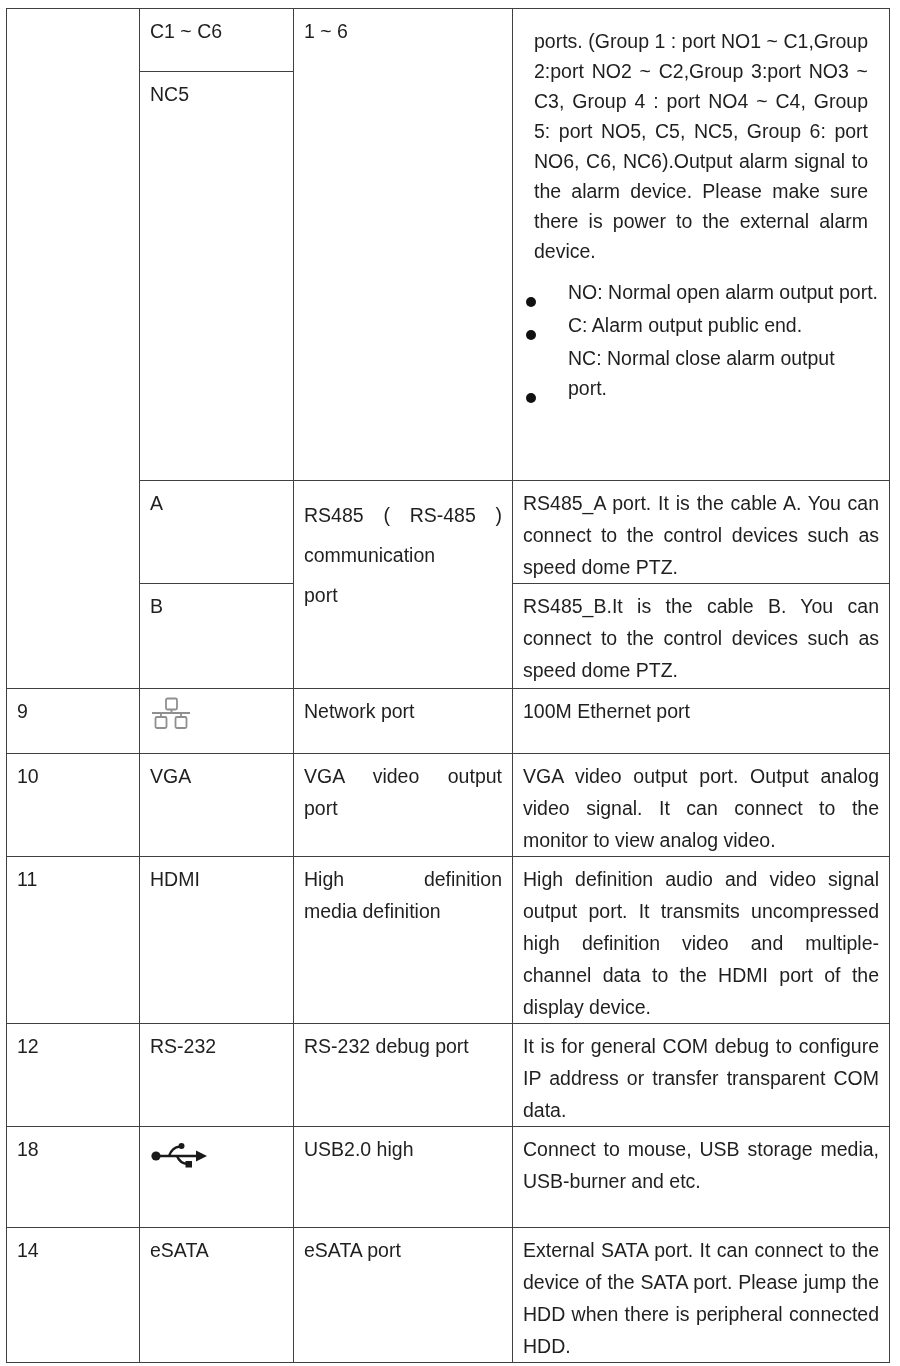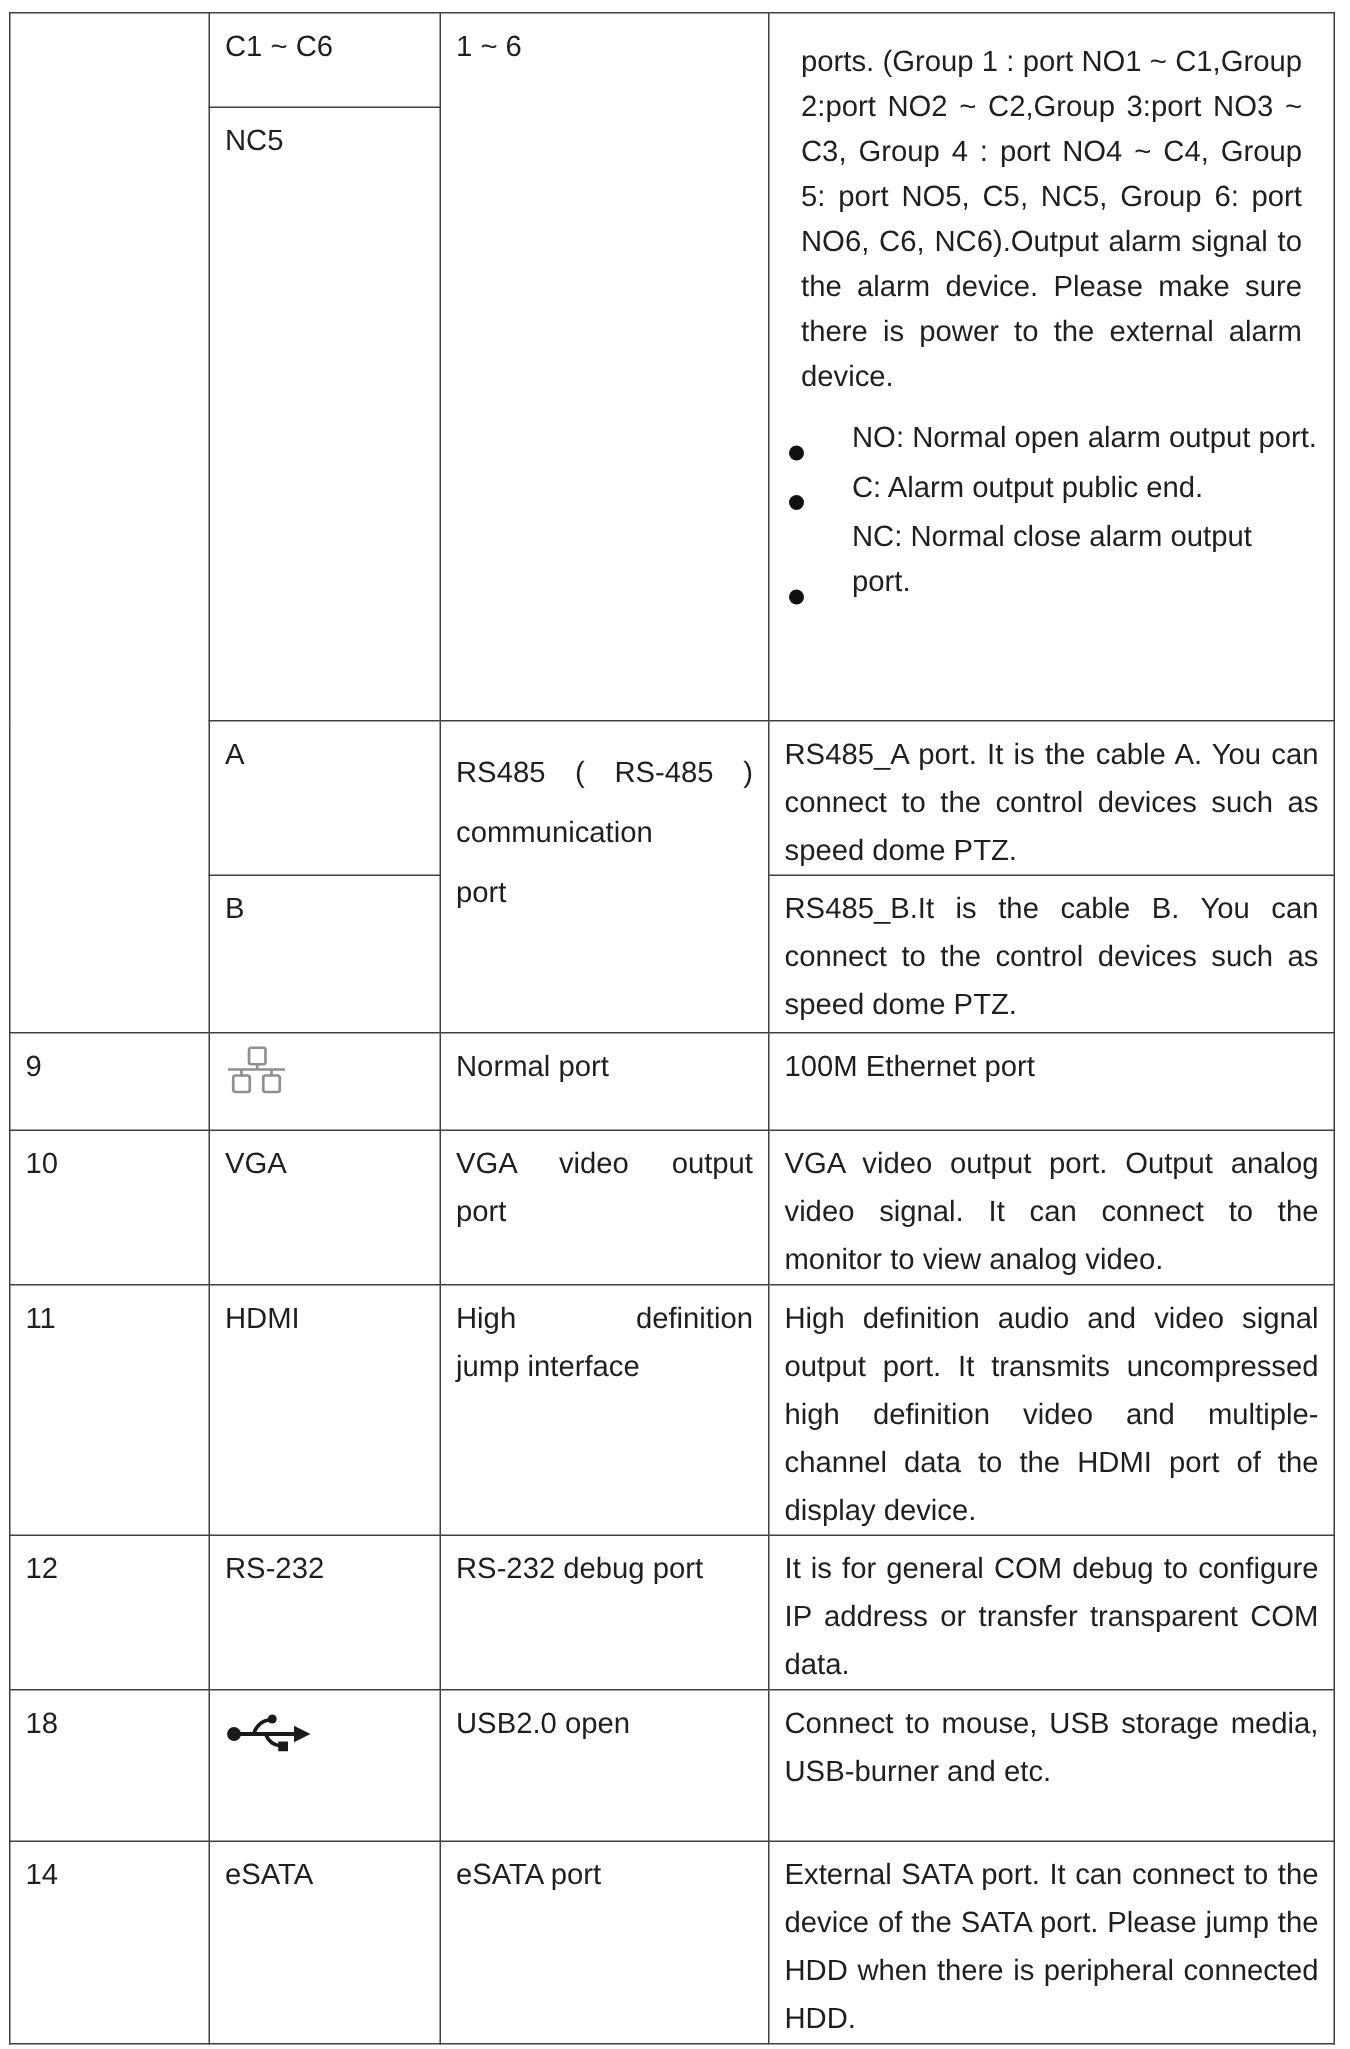--- a/index.html
+++ b/index.html
@@ -153,41 +153,41 @@
               <line x1="11" y1="18" x2="11" y2="22"></line>
               <line x1="31" y1="18" x2="31" y2="22"></line>
               <rect x="16" y="3.5" width="11" height="11" rx="1.5" fill="#ffffff"></rect>
               <rect x="5.5" y="22" width="11" height="11" rx="1.5" fill="#ffffff"></rect>
               <rect x="25.5" y="22" width="11" height="11" rx="1.5" fill="#ffffff"></rect>
             </g>
           </svg>
         </span>
       </td>
       <td class="cname">
-            <div class="nline">Normal port</div>
+            <div class="nline">Network port</div>
           </td>
       <td class="cdesc">100M Ethernet port</td>
     </tr>
 
     <tr class="r-10">
       <td class="cnum">10</td>
       <td class="clabel">VGA</td>
       <td class="cname">
             <div class="nline">VGA video output</div>
             <div class="nline">port</div>
           </td>
       <td class="cdesc">VGA video output port. Output analog video signal. It can connect to the monitor to view analog video.</td>
     </tr>
 
     <tr class="r-11">
       <td class="cnum">11</td>
       <td class="clabel">HDMI</td>
       <td class="cname">
             <div class="nline">High definition</div>
-            <div class="nline">jump interface</div>
+            <div class="nline">media definition</div>
           </td>
       <td class="cdesc">High definition audio and video signal output port. It transmits uncompressed high definition video and multiple-channel data to the HDMI port of the display device.</td>
     </tr>
 
     <tr class="r-12">
       <td class="cnum">12</td>
       <td class="clabel">RS-232</td>
       <td class="cname">
             <div class="nline">RS-232 debug port</div>
           </td>
@@ -205,21 +205,21 @@
               <polygon points="46,11.5 57,17 46,22.5" stroke="none"></polygon>
               <path d="M19,17 C21,11 25,8 30,7.5" fill="none" stroke-width="2.4"></path>
               <circle cx="31.5" cy="7" r="3" stroke="none"></circle>
               <path d="M27,17 C29,22 33,24.5 37,25" fill="none" stroke-width="2.4"></path>
               <rect x="35.5" y="22" width="6.5" height="6.5" stroke="none"></rect>
             </g>
           </svg>
         </span>
       </td>
       <td class="cname">
-            <div class="nline">USB2.0 open</div>
+            <div class="nline">USB2.0 high</div>
           </td>
       <td class="cdesc">Connect to mouse, USB storage media, USB-burner and etc.</td>
     </tr>
 
     <tr class="r-14">
       <td class="cnum">14</td>
       <td class="clabel">eSATA</td>
       <td class="cname">
             <div class="nline">eSATA port</div>
           </td>

